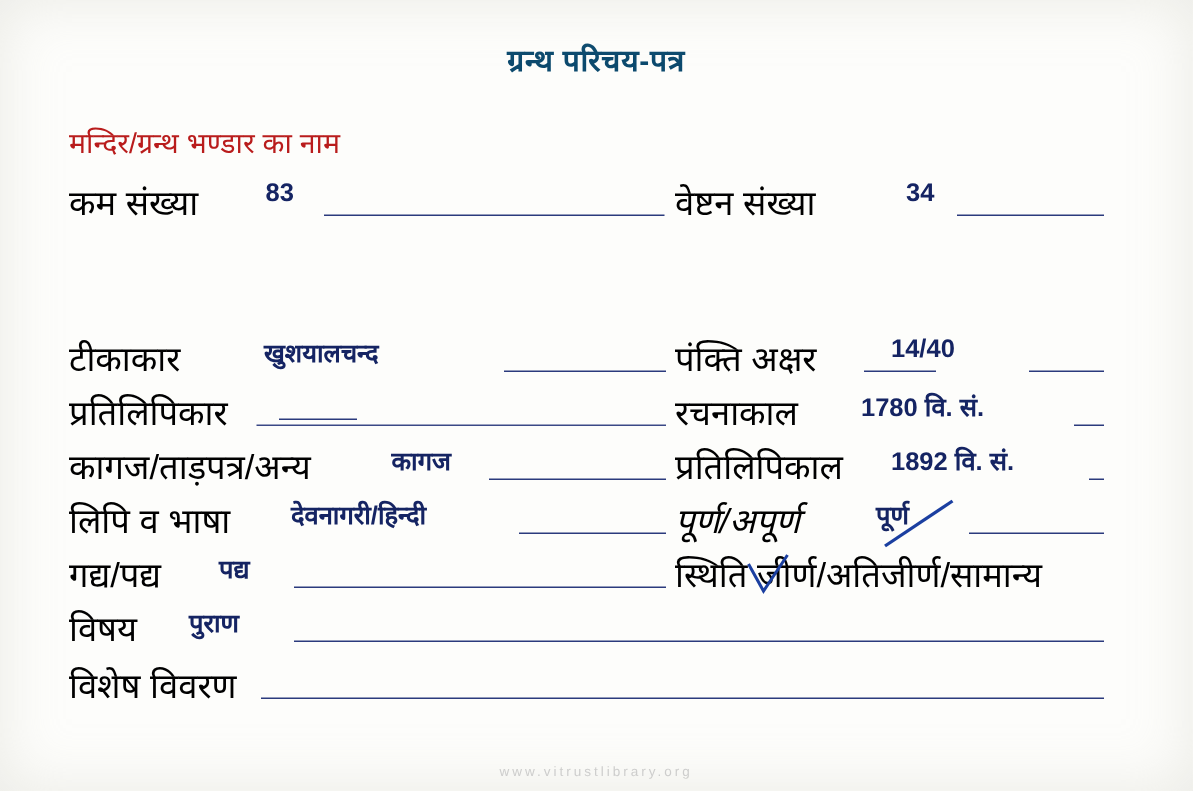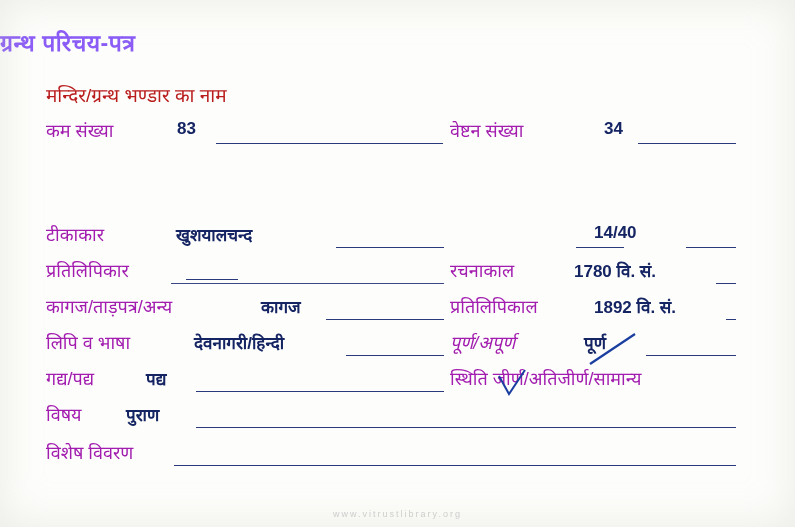--- a/index.html
+++ b/index.html
@@ -26,35 +26,36 @@
     position: absolute;
     left: 0; top: 0; right: 0; bottom: 0;
     pointer-events: none;
     box-shadow: inset 0 0 40px rgba(200,200,190,0.35);
   }
   .title {
     position: absolute;
     left: 0;
     right: 0;
     top: 26px;
-    font-size: 23px;
+    text-align: center;
+    font-size: 20px;
     font-weight: bold;
-    color: #8b5cf6;
+    color: #0c4a6e;
     letter-spacing: 0.5px;
   }
   .row {
     position: absolute;
     left: 46px;
     width: 700px;
     height: 30px;
   }
   .lbl {
     position: absolute;
-    font-size: 18px;
-    color: #a21caf;
+    font-size: 23px;
+    color: #000000;
     white-space: nowrap;
     top: 0;
   }
   .val {
     position: absolute;
     font-size: 17px;
     font-weight: bold;
     color: #152463;
     white-space: nowrap;
     top: 1px;
@@ -119,20 +120,21 @@
     <span class="val" style="left:558px;">34</span>
     <span class="rule" style="left:592px; width:98px;"></span>
   </div>
 
 
 
   <div class="row" style="top:222px;">
     <span class="lbl" style="left:0;">टीकाकार</span>
     <span class="val" style="left:130px;">खुशयालचन्द</span>
     <span class="rule" style="left:290px; width:108px;"></span>
+    <span class="lbl" style="left:404px;">पंक्ति अक्षर</span>
     <span class="val" style="left:548px;">14/40</span>
     <span class="rule" style="left:530px; width:48px;"></span>
     <span class="rule" style="left:640px; width:50px;"></span>
   </div>
 
   <div class="row" style="top:258px;">
     <span class="lbl" style="left:0;">प्रतिलिपिकार</span>
     <span class="val" style="left:150px;"></span>
     <span class="rule thin" style="left:125px; width:273px;"></span>
     <span class="rule" style="left:140px; width:52px; top:21px;"></span>

